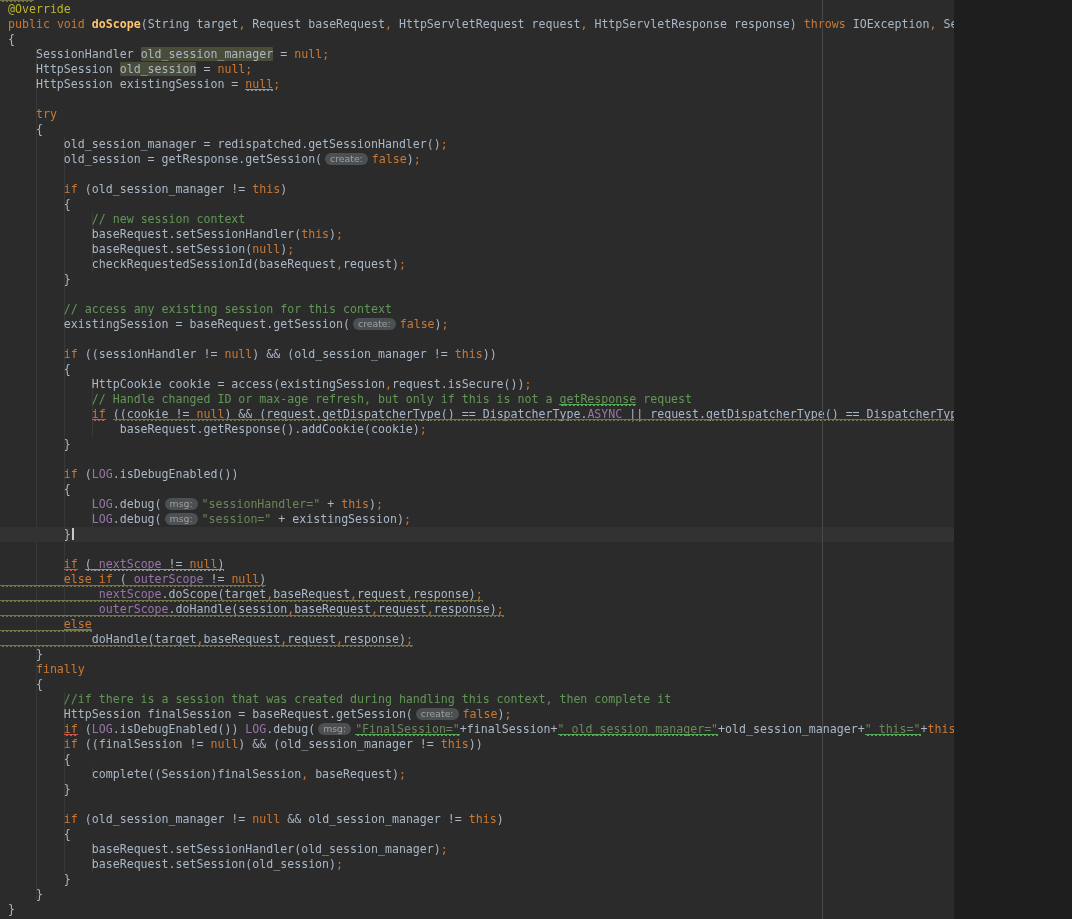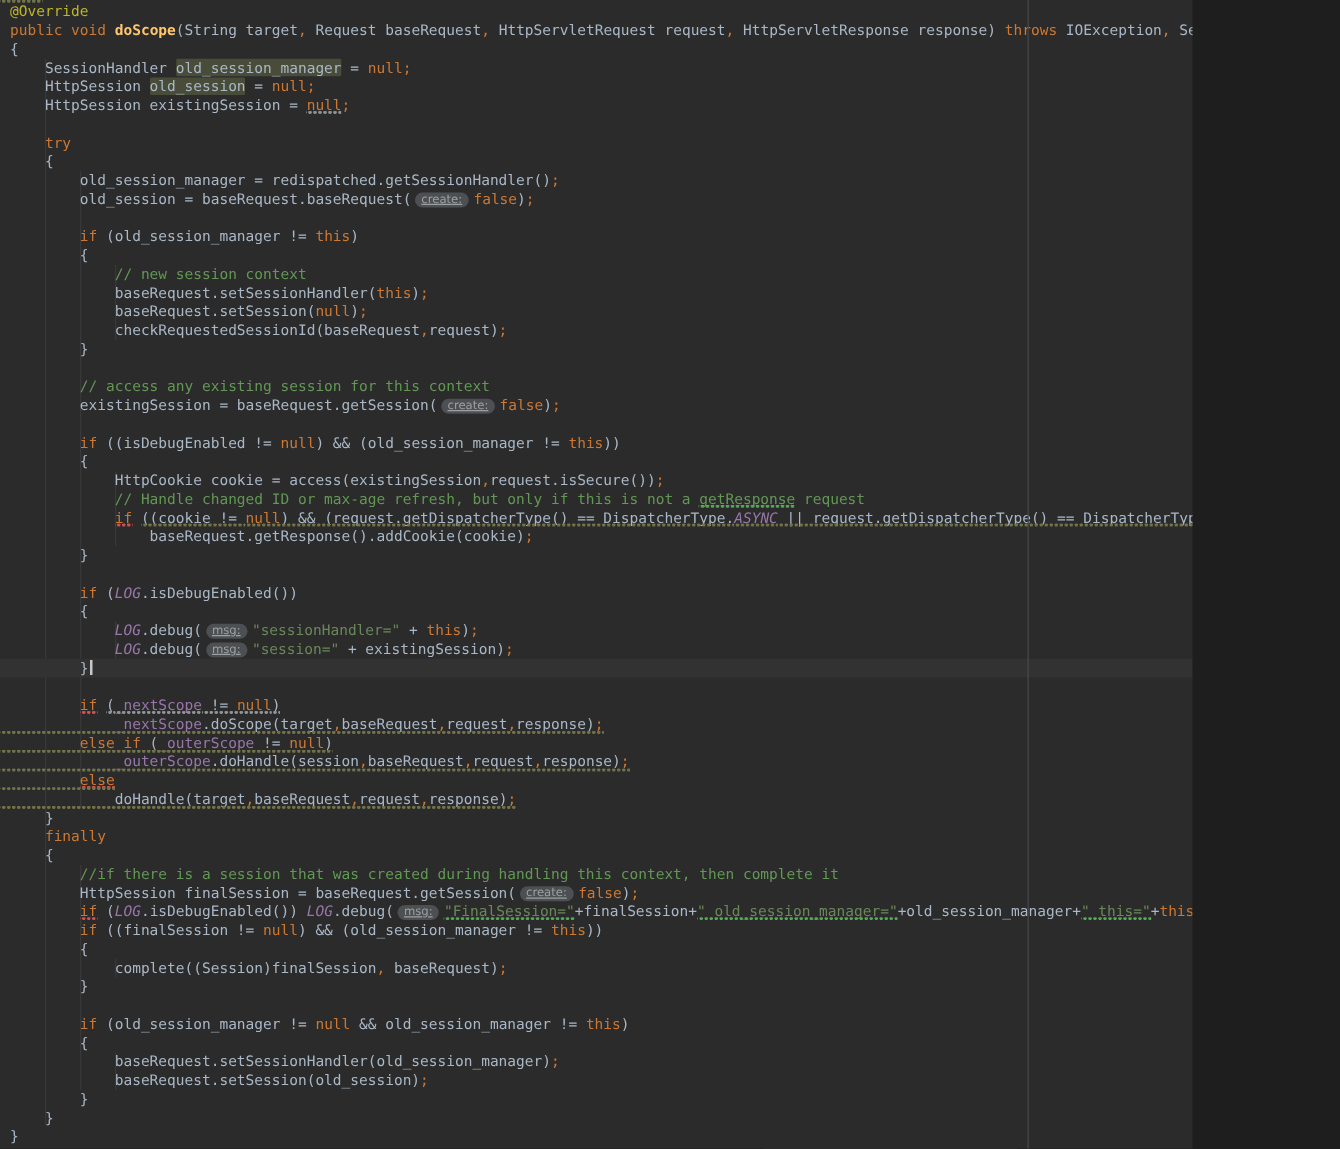--- a/index.html
+++ b/index.html
@@ -22,25 +22,25 @@
   .caret-line{background:var(--caretline);}
   .lw{display:inline-block;position:relative;height:15px;}
   .d{color:var(--fg);}
   .kw{color:var(--kw);}
   .pun{color:var(--pun);}
   .mth{color:var(--mth);font-weight:bold;}
   .ann{color:var(--ann);}
   .str{color:var(--str);}
   .cmt{color:var(--cmt);}
   .fld{color:var(--fld);}
-  .sfld{color:var(--fld);font-style:italic;}
+  .sfld{color:var(--fld);}
   .hl{background:var(--hlbg);border-radius:1px;text-align:center;}
   .inlay{display:inline-block;background:var(--inlaybg);color:var(--inlayfg);
     font-size:9.3px;line-height:12px;height:12px;padding:0 5px;border-radius:6px;
-    margin:0 4px 4px 3px;vertical-align:1px;font-family:"DejaVu Sans",sans-serif;text-decoration:underline;}
+    margin:0 4px 4px 3px;vertical-align:1px;font-family:"DejaVu Sans",sans-serif;}
   .caret{display:inline-block;width:2px;height:12px;background:#c8c8c8;vertical-align:-2px;margin-left:1px;}
   .u-red,.u-green,.u-gray,.u-olive{position:relative;}
   .u-red{--sq:var(--sqred);}
   .u-green{--sq:var(--sqgreen);}
   .u-gray{--sq:var(--sqgray);}
   .u-olive{--sq:var(--sqolive);}
   .u-red::after,.u-green::after,.u-gray::after,.u-olive::after{
     content:"";position:absolute;left:0;right:0;bottom:0;height:2px;
     background-image:linear-gradient(45deg,transparent 50%,var(--sq) 50%),linear-gradient(-45deg,transparent 50%,var(--sq) 50%);
     background-size:4px 2px;background-position:0 0,2px 0;background-repeat:repeat-x;}
@@ -67,50 +67,50 @@
       <div class="line"><span class="lw"><span class="ann">@Override</span></span></div>
       <div class="line"><span class="lw"><span class="kw">public</span><span class="d"> </span><span class="kw">void</span><span class="d"> </span><span class="mth">doScope</span><span class="d">(String target</span><span class="pun">,</span><span class="d"> Request baseRequest</span><span class="pun">,</span><span class="d"> HttpServletRequest request</span><span class="pun">,</span><span class="d"> HttpServletResponse response)</span><span class="d"> </span><span class="kw">throws</span><span class="d"> IOException</span><span class="pun">,</span><span class="d"> ServletException</span></span></div>
       <div class="line"><span class="lw"><span class="d">{</span></span></div>
       <div class="line"><span class="lw"><span class="d">    SessionHandler </span><span class="d hl">old_session_manager</span><span class="d"> = </span><span class="kw">null</span><span class="pun">;</span></span></div>
       <div class="line"><span class="lw"><span class="d">    HttpSession </span><span class="d hl">old_session</span><span class="d"> = </span><span class="kw">null</span><span class="pun">;</span></span></div>
       <div class="line"><span class="lw"><span class="d">    HttpSession existingSession = </span><span class="kw u-gray">null</span><span class="pun">;</span></span></div>
       <div class="line"><span class="lw"></span></div>
       <div class="line"><span class="lw"><span class="d">    </span><span class="kw">try</span></span></div>
       <div class="line"><span class="lw"><span class="d">    {</span></span></div>
       <div class="line"><span class="lw"><span class="d">        old_session_manager = redispatched.getSessionHandler()</span><span class="pun">;</span></span></div>
-      <div class="line"><span class="lw"><span class="d">        old_session = baseRequest.baseRequest(</span><span class="inlay">create:</span><span class="kw">false</span><span class="d">)</span><span class="pun">;</span></span></div>
+      <div class="line"><span class="lw"><span class="d">        old_session = getResponse.getSession(</span><span class="inlay">create:</span><span class="kw">false</span><span class="d">)</span><span class="pun">;</span></span></div>
       <div class="line"><span class="lw"></span></div>
       <div class="line"><span class="lw"><span class="d">        </span><span class="kw">if</span><span class="d"> (old_session_manager != </span><span class="kw">this</span><span class="d">)</span></span></div>
       <div class="line"><span class="lw"><span class="d">        {</span></span></div>
       <div class="line"><span class="lw"><span class="d">            </span><span class="cmt">// new session context</span></span></div>
       <div class="line"><span class="lw"><span class="d">            baseRequest.setSessionHandler(</span><span class="kw">this</span><span class="d">)</span><span class="pun">;</span></span></div>
       <div class="line"><span class="lw"><span class="d">            baseRequest.setSession(</span><span class="kw">null</span><span class="d">)</span><span class="pun">;</span></span></div>
       <div class="line"><span class="lw"><span class="d">            checkRequestedSessionId(baseRequest</span><span class="pun">,</span><span class="d">request)</span><span class="pun">;</span></span></div>
       <div class="line"><span class="lw"><span class="d">        }</span></span></div>
       <div class="line"><span class="lw"></span></div>
       <div class="line"><span class="lw"><span class="d">        </span><span class="cmt">// access any existing session for this context</span></span></div>
       <div class="line"><span class="lw"><span class="d">        existingSession = baseRequest.getSession(</span><span class="inlay">create:</span><span class="kw">false</span><span class="d">)</span><span class="pun">;</span></span></div>
       <div class="line"><span class="lw"></span></div>
-      <div class="line"><span class="lw"><span class="d">        </span><span class="kw">if</span><span class="d"> ((isDebugEnabled != </span><span class="kw">null</span><span class="d">) &amp;&amp; (old_session_manager != </span><span class="kw">this</span><span class="d">))</span></span></div>
+      <div class="line"><span class="lw"><span class="d">        </span><span class="kw">if</span><span class="d"> ((sessionHandler != </span><span class="kw">null</span><span class="d">) &amp;&amp; (old_session_manager != </span><span class="kw">this</span><span class="d">))</span></span></div>
       <div class="line"><span class="lw"><span class="d">        {</span></span></div>
       <div class="line"><span class="lw"><span class="d">            HttpCookie cookie = access(existingSession</span><span class="pun">,</span><span class="d">request.isSecure())</span><span class="pun">;</span></span></div>
       <div class="line"><span class="lw"><span class="d">            </span><span class="cmt">// Handle changed ID or max-age refresh, but only if this is not a </span><span class="cmt u-green">getResponse</span><span class="cmt"> request</span></span></div>
       <div class="line"><span class="lw"><span class="d">            </span><span class="kw u-red">if</span><span class="d"> </span><span class="d u-olive">((cookie != </span><span class="kw u-olive">null</span><span class="d u-olive">) &amp;&amp; (request.getDispatcherType() == DispatcherType.</span><span class="sfld u-olive">ASYNC</span><span class="d u-olive"> || request.getDispatcherType() == DispatcherType.</span><span class="sfld u-olive">REQUEST</span><span class="d u-olive">))</span></span></div>
       <div class="line"><span class="lw"><span class="d">                baseRequest.getResponse().addCookie(cookie)</span><span class="pun">;</span></span></div>
       <div class="line"><span class="lw"><span class="d">        }</span></span></div>
       <div class="line"><span class="lw"></span></div>
       <div class="line"><span class="lw"><span class="d">        </span><span class="kw">if</span><span class="d"> (</span><span class="sfld">LOG</span><span class="d">.isDebugEnabled())</span></span></div>
       <div class="line"><span class="lw"><span class="d">        {</span></span></div>
       <div class="line"><span class="lw"><span class="d">            </span><span class="sfld">LOG</span><span class="d">.debug(</span><span class="inlay">msg:</span><span class="str">"sessionHandler="</span><span class="d"> + </span><span class="kw">this</span><span class="d">)</span><span class="pun">;</span></span></div>
       <div class="line"><span class="lw"><span class="d">            </span><span class="sfld">LOG</span><span class="d">.debug(</span><span class="inlay">msg:</span><span class="str">"session="</span><span class="d"> + existingSession)</span><span class="pun">;</span></span></div>
       <div class="line caret-line"><span class="lw"><span class="d">        }</span><span class="caret"></span></span></div>
       <div class="line"><span class="lw"></span></div>
       <div class="line"><span class="lw"><span class="d">        </span><span class="kw u-red">if</span><span class="d"> </span><span class="d u-gray">(</span><span class="fld u-gray">_nextScope</span><span class="d u-gray"> != </span><span class="kw u-gray">null</span><span class="d u-gray">)</span></span></div>
+      <div class="line"><span class="lw ul-olive"><span class="d">        </span><span class="kw">else</span><span class="d"> </span><span class="kw">if</span><span class="d"> (</span><span class="fld">_outerScope</span><span class="d"> != </span><span class="kw">null</span><span class="d">)</span></span></div>
       <div class="line"><span class="lw ul-olive"><span class="d">            </span><span class="fld">_nextScope</span><span class="d">.doScope(target</span><span class="pun">,</span><span class="d">baseRequest</span><span class="pun">,</span><span class="d">request</span><span class="pun">,</span><span class="d">response)</span><span class="pun">;</span></span></div>
-      <div class="line"><span class="lw ul-olive"><span class="d">        </span><span class="kw">else</span><span class="d"> </span><span class="kw">if</span><span class="d"> (</span><span class="fld">_outerScope</span><span class="d"> != </span><span class="kw">null</span><span class="d">)</span></span></div>
       <div class="line"><span class="lw ul-olive"><span class="d">            </span><span class="fld">_outerScope</span><span class="d">.doHandle(session</span><span class="pun">,</span><span class="d">baseRequest</span><span class="pun">,</span><span class="d">request</span><span class="pun">,</span><span class="d">response)</span><span class="pun">;</span></span></div>
       <div class="line"><span class="lw ul-olive"><span class="d">        </span><span class="kw u-red">else</span></span></div>
       <div class="line"><span class="lw ul-olive"><span class="d">            doHandle(target</span><span class="pun">,</span><span class="d">baseRequest</span><span class="pun">,</span><span class="d">request</span><span class="pun">,</span><span class="d">response)</span><span class="pun">;</span></span></div>
       <div class="line"><span class="lw"><span class="d">    }</span></span></div>
       <div class="line"><span class="lw"><span class="d">    </span><span class="kw">finally</span></span></div>
       <div class="line"><span class="lw"><span class="d">    {</span></span></div>
       <div class="line"><span class="lw"><span class="d">        </span><span class="cmt">//if there is a session that was created during handling this context, then complete it</span></span></div>
       <div class="line"><span class="lw"><span class="d">        HttpSession finalSession = baseRequest.getSession(</span><span class="inlay">create:</span><span class="kw">false</span><span class="d">)</span><span class="pun">;</span></span></div>
       <div class="line"><span class="lw"><span class="d">        </span><span class="kw u-red">if</span><span class="d"> (</span><span class="sfld">LOG</span><span class="d">.isDebugEnabled()) </span><span class="sfld">LOG</span><span class="d">.debug(</span><span class="inlay">msg:</span><span class="str u-green">"FinalSession="</span><span class="d">+finalSession+</span><span class="str u-green">" old_session_manager="</span><span class="d">+old_session_manager+</span><span class="str u-green">" this="</span><span class="d">+</span><span class="kw">this</span><span class="d">)</span><span class="pun">;</span></span></div>
       <div class="line"><span class="lw"><span class="d">        </span><span class="kw">if</span><span class="d"> ((finalSession != </span><span class="kw">null</span><span class="d">) &amp;&amp; (old_session_manager != </span><span class="kw">this</span><span class="d">))</span></span></div>

